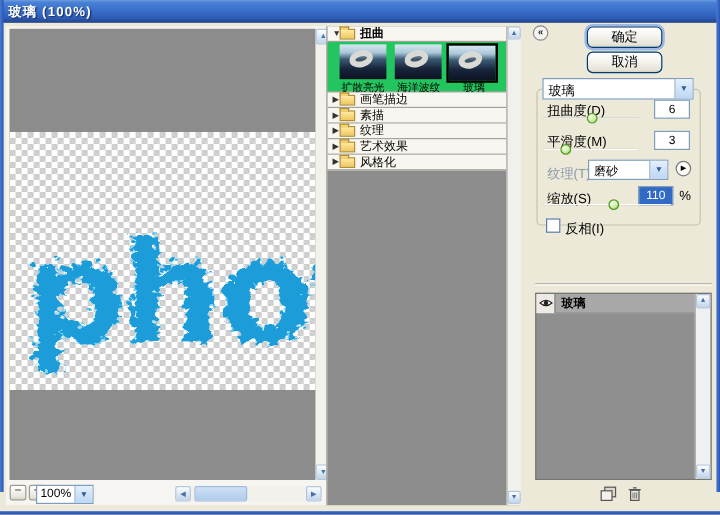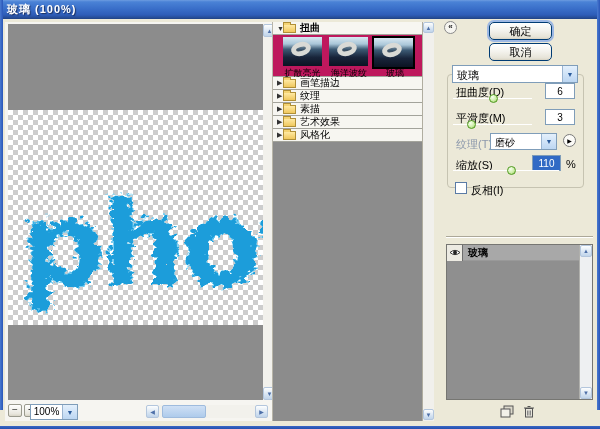--- a/index.html
+++ b/index.html
@@ -48,21 +48,21 @@
   .fb-rows { position:absolute; left:0; top:0; width:149px; }
   .fb-row { position:relative; height:13px; background:#f7f6f1; border-bottom:1px solid #a3a39b;
     display:flex; align-items:center; }
   .fb-row .tri { font-size:7px; color:#333; width:10px; padding-left:4px; }
   .folder-icon { position:relative; width:13px; height:9px; background:linear-gradient(180deg,#ffe9a2,#f0c85e);
     border:1px solid #b08f37; margin-right:4px; }
   .folder-icon::before { content:""; position:absolute; left:-1px; top:-3px; width:6px; height:2px;
     background:#f4d372; border:1px solid #b08f37; border-bottom:none; }
   .fb-row .lbl { font-size:10px; }
   .fb-header .lbl { font-weight:bold; }
-  .thumb-row { position:relative; height:42px; background:#be185d; border-bottom:1px solid #a3a39b;padding-left:20px; }
+  .thumb-row { position:relative; height:42px; background:#22c55e; border-bottom:1px solid #a3a39b;padding-left:20px; }
   .thumb { position:absolute; top:2px; width:39px; height:29px; overflow:hidden;
     background:linear-gradient(180deg,#d8e8f2 0%,#a9c6d8 24%,#3c5a74 42%,#18243a 70%,#0c1322 100%); }
   .thumb .knot { position:absolute; left:8px; top:5px; width:20px; height:14px; border:5px solid #d9dad6;
     border-radius:50%; transform:rotate(-14deg); box-shadow:inset 0 0 2px #555; }
   .thumb.sel-wrap { border:2px solid #000; width:43px; height:33px; top:1px; }
   .thumb-label { position:absolute; top:32px; font-size:9px; text-align:center; }
   .fb-scroll { position:absolute; left:149px; top:0; width:12px; height:399px; background:#f1f0ec; border-left:1px solid #b0ada0; }
   
   .xp-button { position:absolute; width:63px; height:18px; border:1px solid #003c74; border-radius:5px;
     background:linear-gradient(180deg,#ffffff,#f4f3ee 45%,#e6e3d7 88%,#d6d1c2); font-size:11px; text-align:center;
@@ -171,26 +171,26 @@
       </div>
 
       <div class="fb-row">
         <span class="tri">▶</span>
         <span class="folder-icon"></span>
         <span class="lbl">画笔描边</span>
       </div>
       <div class="fb-row">
         <span class="tri">▶</span>
         <span class="folder-icon"></span>
+        <span class="lbl">素描</span>
+      </div>
+      <div class="fb-row">
+        <span class="tri">▶</span>
+        <span class="folder-icon"></span>
         <span class="lbl">纹理</span>
-      </div>
-      <div class="fb-row">
-        <span class="tri">▶</span>
-        <span class="folder-icon"></span>
-        <span class="lbl">素描</span>
       </div>
       <div class="fb-row">
         <span class="tri">▶</span>
         <span class="folder-icon"></span>
         <span class="lbl">艺术效果</span>
       </div>
       <div class="fb-row">
         <span class="tri">▶</span>
         <span class="folder-icon"></span>
         <span class="lbl">风格化</span>

